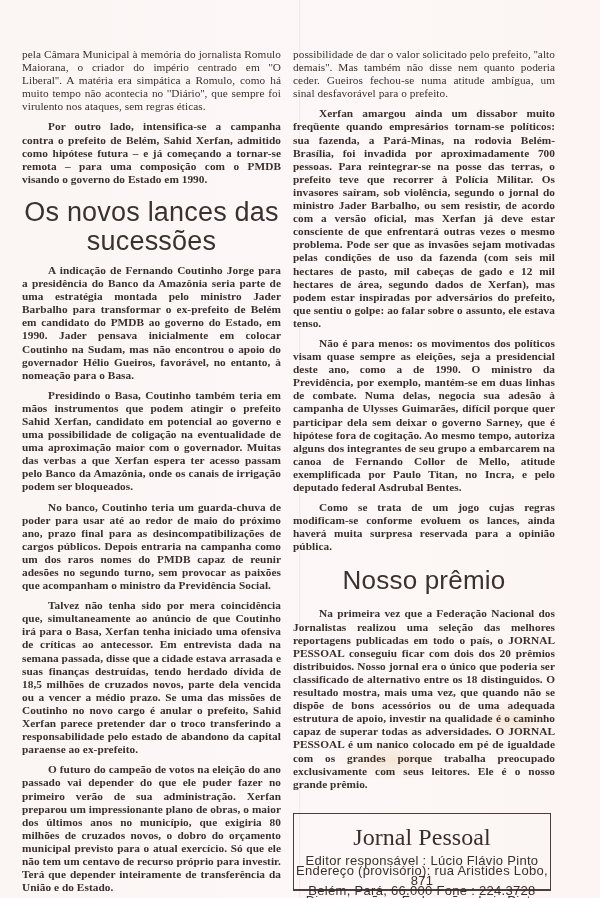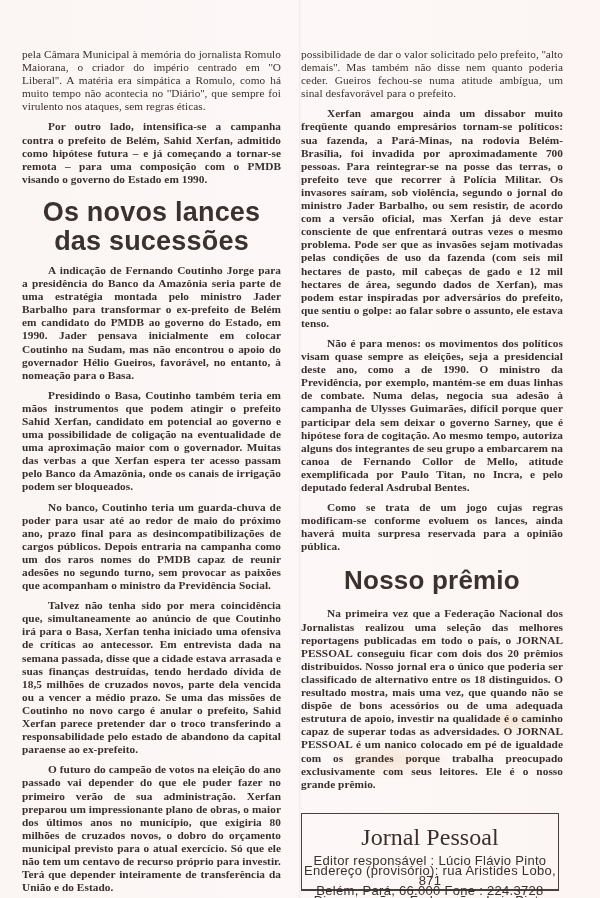--- a/index.html
+++ b/index.html
@@ -18,27 +18,27 @@
   .fold {
     position: absolute; left: 299px; top: 0; width: 2px; height: 898px;
     background: linear-gradient(90deg, rgba(200,180,170,0.25), rgba(255,255,255,0));
   }
   .col {
     position: absolute; top: 48px; width: 259px;
     font-size: 11.3px; line-height: 13.1px;
     text-align: justify; letter-spacing: 0.05px;
   }
   .col-left { left: 22px; }
-  .col-right { left: 301px; width: 262px; }
+  .col-right { left: 293px; width: 262px; }
   .col p { margin: 0 0 7px 0; text-indent: 0; hyphens: manual; }
   .col p.ind { text-indent: 26px; font-weight: bold; }
   .col p.first { text-indent: 0; }
   .headline {
     font-family: "Liberation Sans", "DejaVu Sans", sans-serif;
-    font-weight: bold;
+    font-weight: normal;
     text-align: center;
     color: #3b3230;
     margin: 12px 0 8px 0;
     letter-spacing: 0.2px;
   }
   .h1 { font-size: 27px; line-height: 29px; }
   .h2 { font-size: 26px; line-height: 30px; margin: 12px 0 12px 0; }
   .masthead {
     margin: 22px 0 0 0;
     width: 258px; height: 78px;

